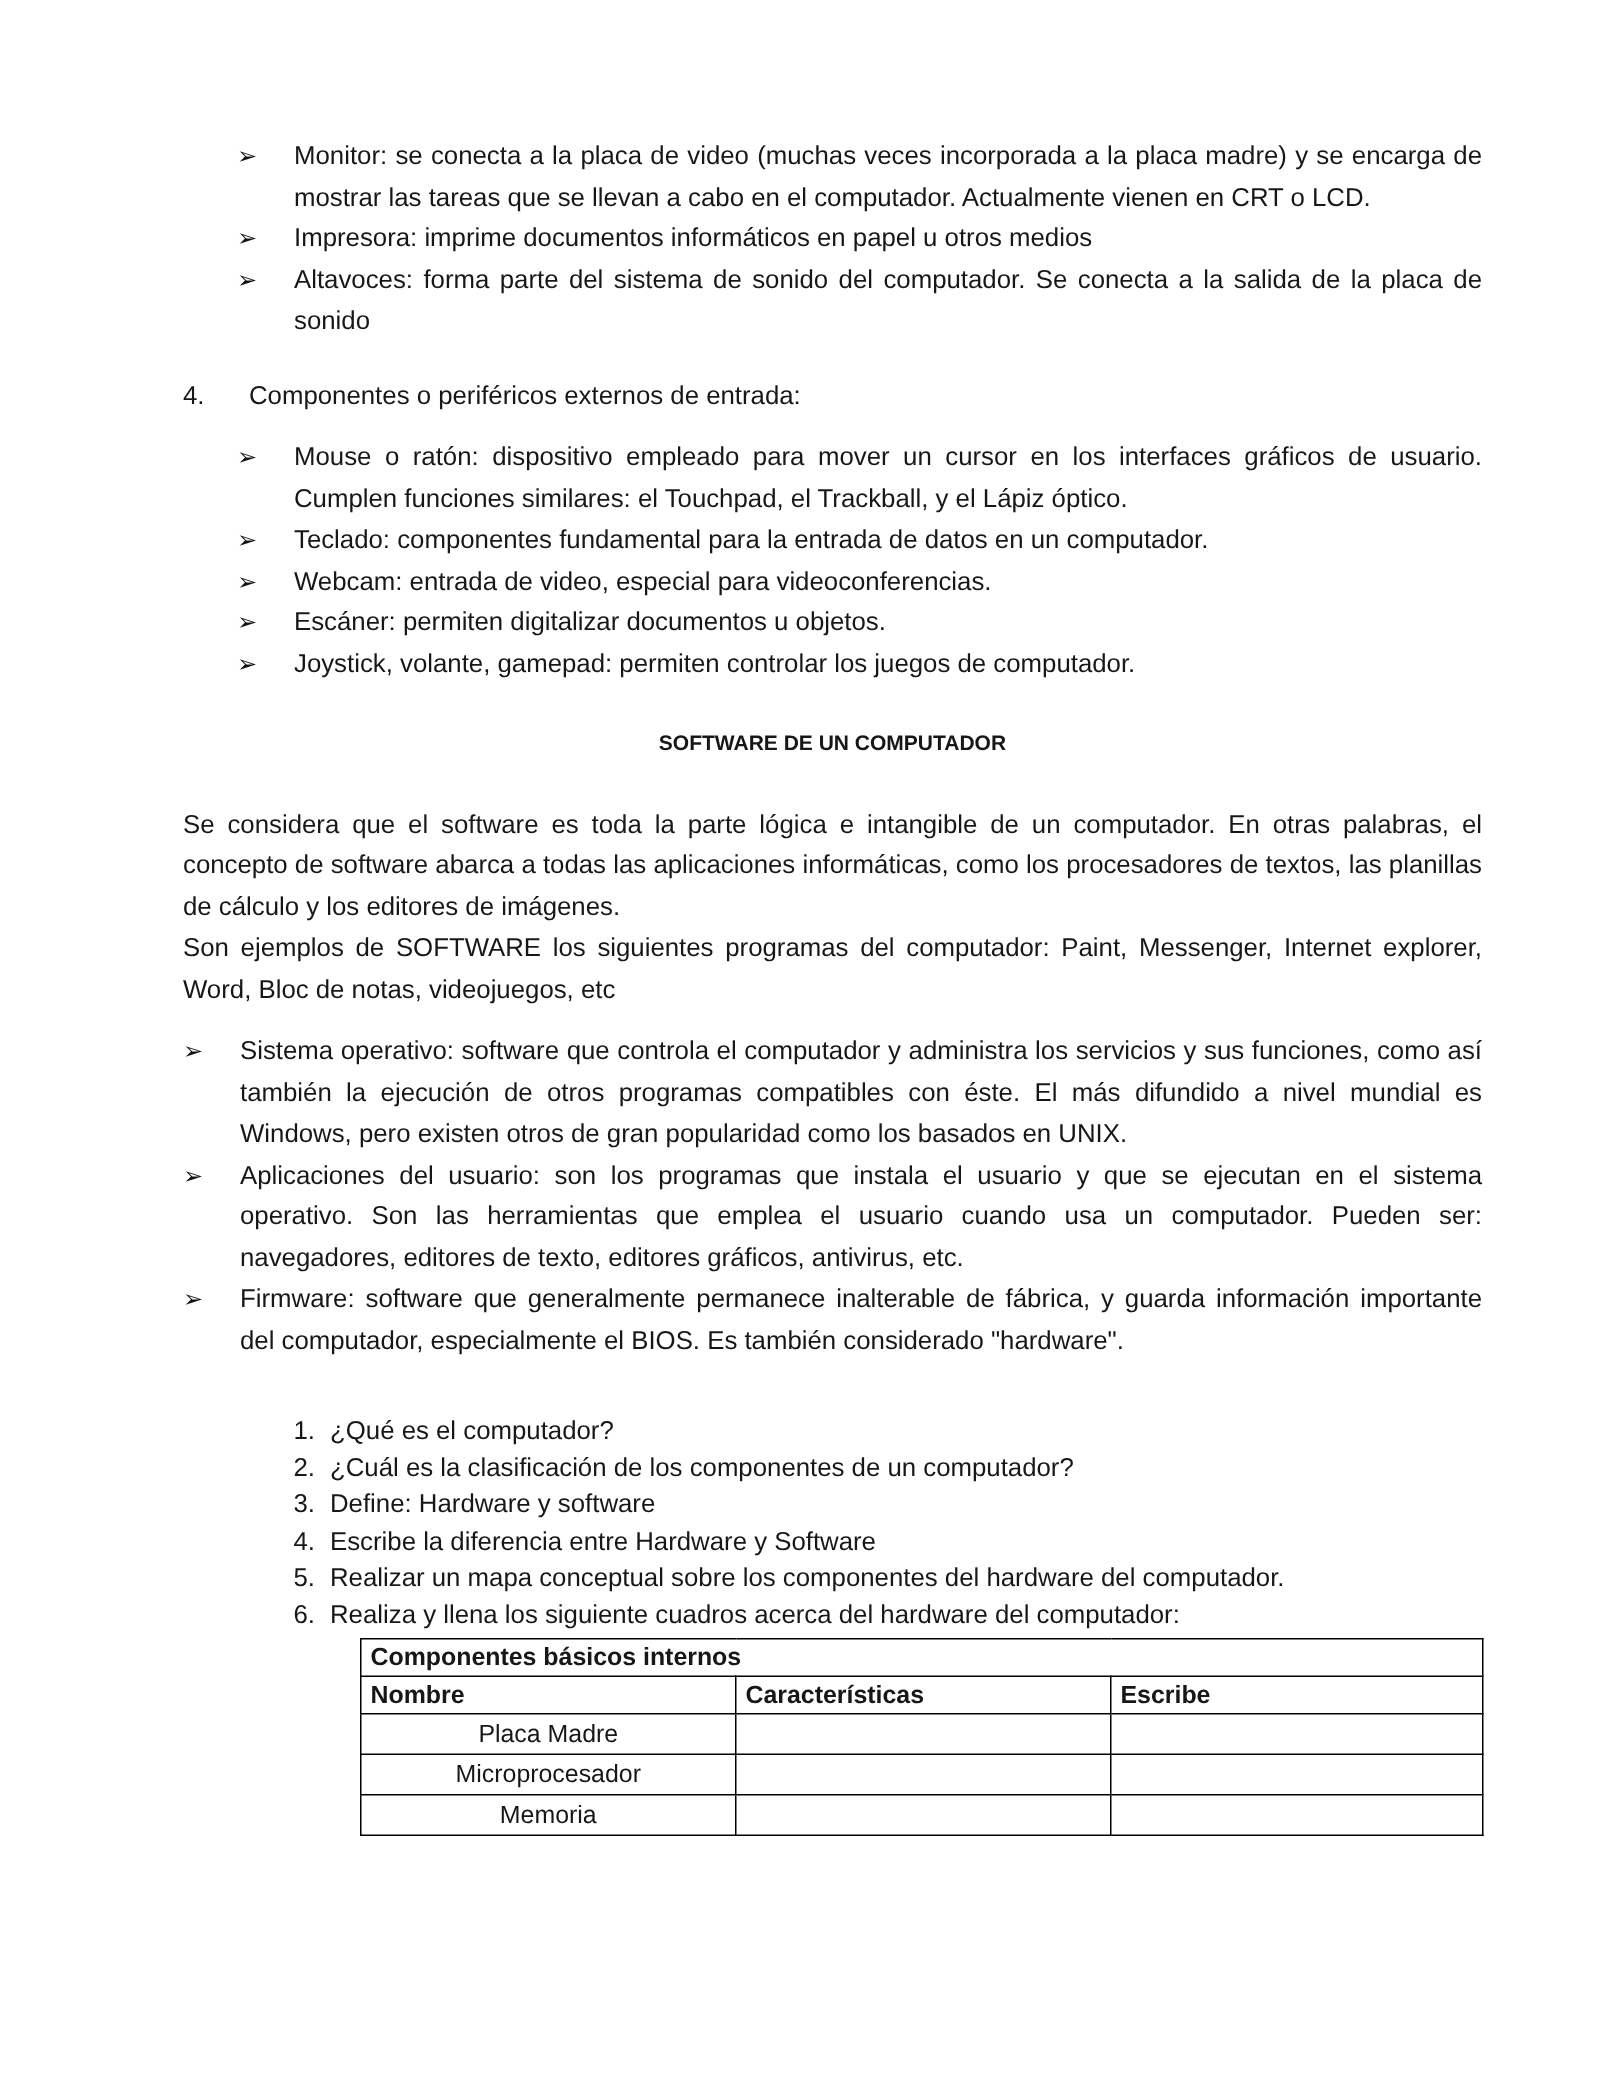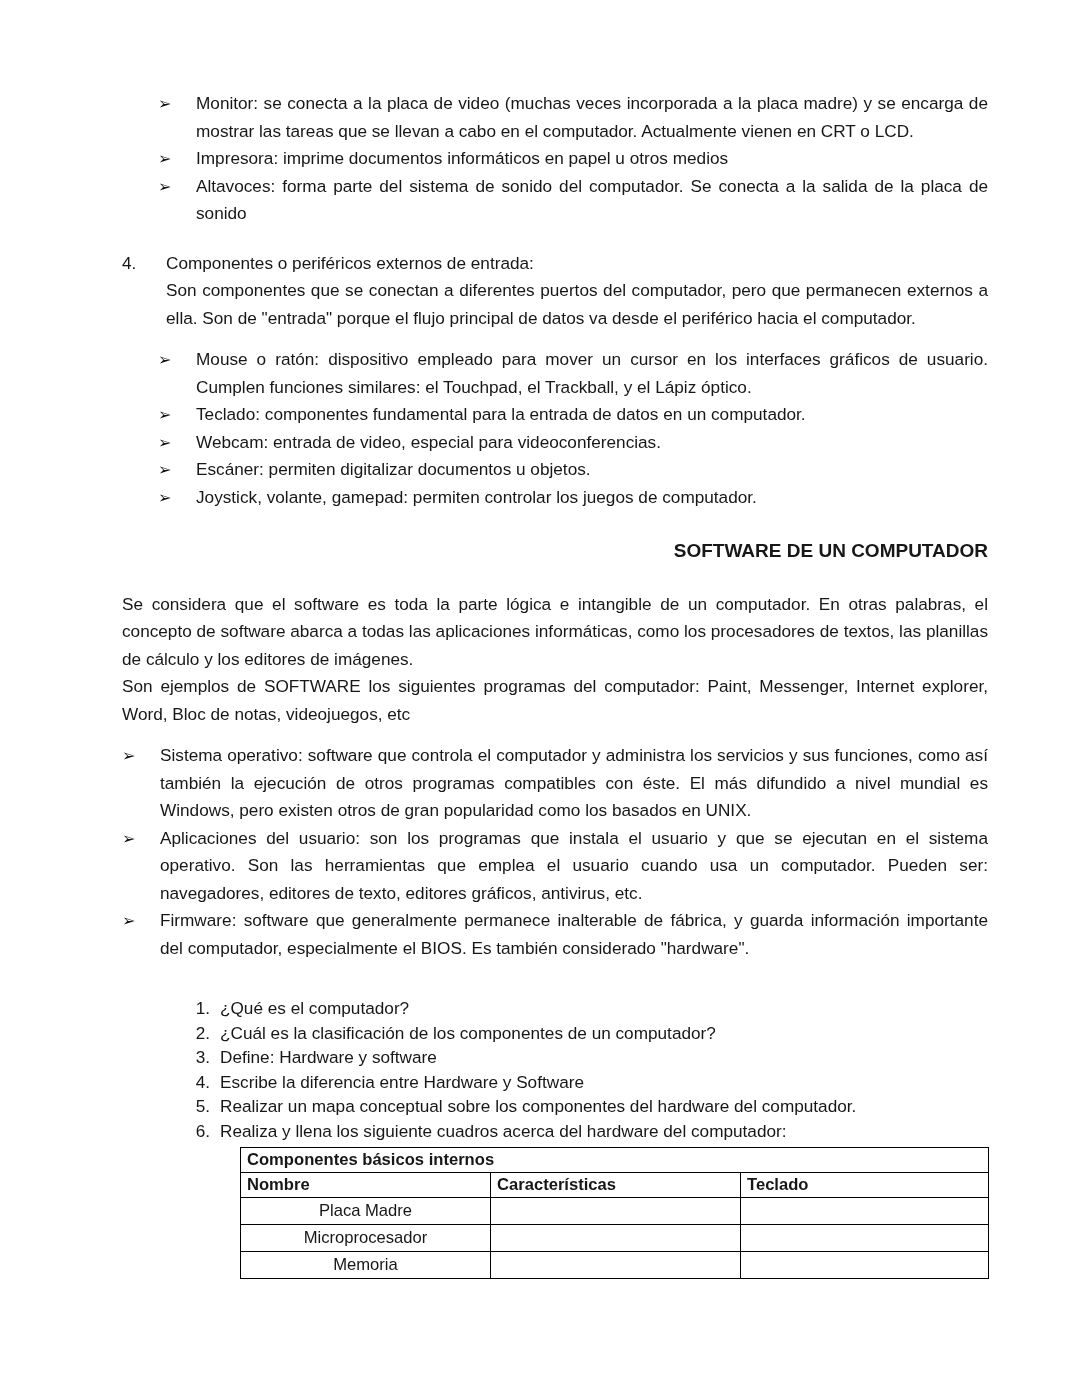--- a/index.html
+++ b/index.html
@@ -63,23 +63,23 @@
   }
   .num-block .num {
     position: absolute;
     left: 0;
     top: 0;
     width: 30px;
     text-align: left;
   }
 
   .center-heading {
-    text-align: right;
+    text-align: center;
     font-weight: bold;
-    font-size: 19px;
+    font-size: 14px;
     line-height: 27.5px;
   }
 
   .para {
     text-align: justify;
     text-justify: inter-word;
   }
   .para-left { text-align: left; }
 
   .spacer-sm { height: 14px; }
@@ -154,21 +154,20 @@
     </li>
     <li>
       <span class="marker">➢</span>
       <b>Altavoces:</b><span> forma parte del sistema de sonido del computador. Se conecta a la salida de la placa de sonido</span>
     </li>
   </ul>
 
   <div class="num-block body-text">
     <span class="num b">4.</span>
     <div class="b para-left">Componentes o periféricos externos de entrada:</div>
-    <div class="para">Son componentes que se conectan a diferentes puertos del computador, pero que permanecen externos a ella. Son de "entrada" porque el flujo principal de datos va desde el periférico hacia el computador.</div>
   </div>
 
   <div class="spacer-sm"></div>
 
   <ul class="arrow-list indent body-text">
     <li>
       <span class="marker">➢</span>
       <b>Mouse o ratón</b><span>: dispositivo empleado para mover un cursor en los interfaces gráficos de usuario. Cumplen funciones similares: el Touchpad, el Trackball, y el Lápiz óptico.</span>
     </li>
     <li>
@@ -252,21 +251,21 @@
           <col class="col-carac">
           <col class="col-dibujo">
       </colgroup>
       <tbody>
           <tr>
         <th colspan="3">Componentes básicos internos</th>
       </tr>
       <tr>
         <th>Nombre</th>
         <th>Características</th>
-        <th>Teclado</th>
+        <th>Escribe</th>
       </tr>
       <tr>
         <td class="name-cell">Placa Madre</td>
         <td></td>
         <td></td>
       </tr>
       <tr>
         <td class="name-cell">Microprocesador</td>
         <td></td>
         <td></td>

